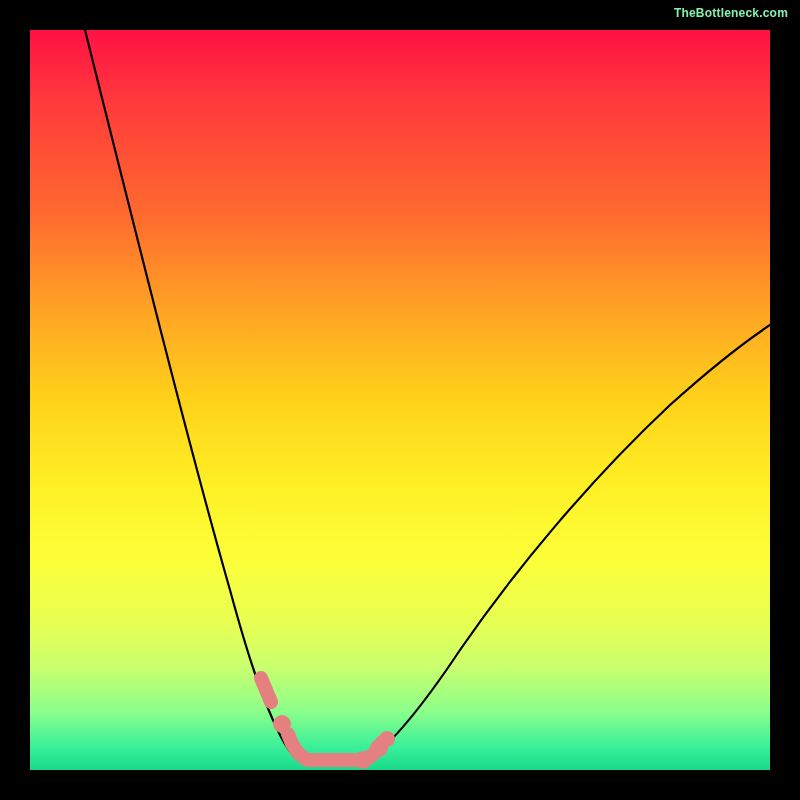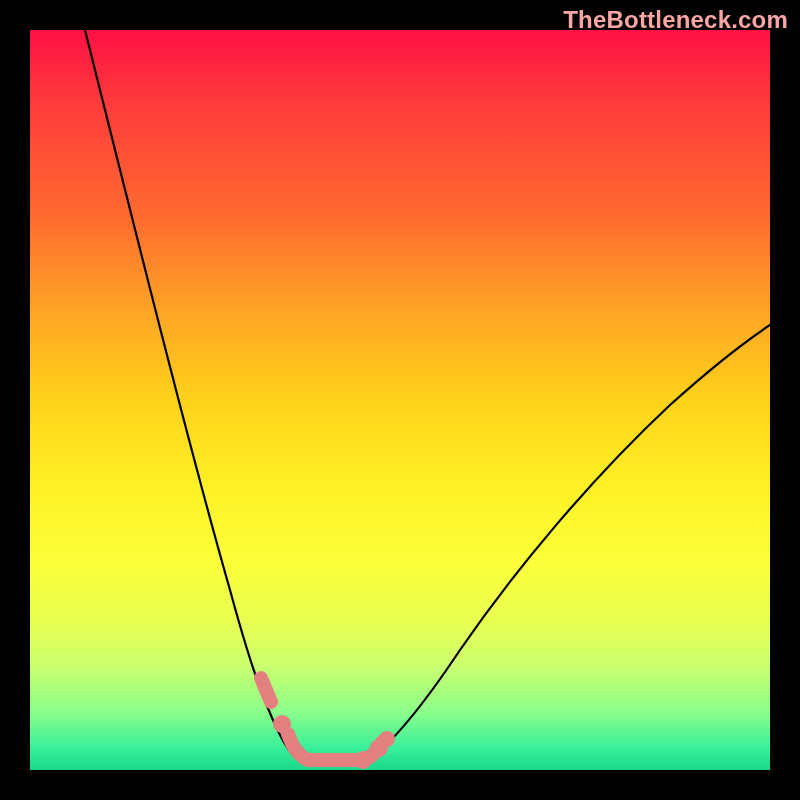--- a/index.html
+++ b/index.html
@@ -14,22 +14,22 @@
   .frame {
     position: relative;
     width: 800px;
     height: 800px;
     background: #000;
   }
   .watermark {
     position: absolute;
     top: 6px;
     right: 12px;
-    color: #fca5a5;
-    font-size: 24px;
+    color: #86efac;
+    font-size: 12px;
     font-weight: 600;
     letter-spacing: 0.2px;
     z-index: 10;
   }
   .plot-area {
     position: absolute;
     left: 30px;
     top: 30px;
     width: 740px;
     height: 740px;

